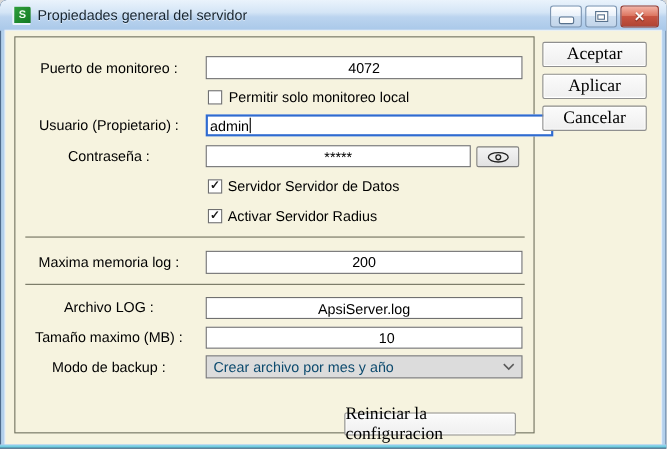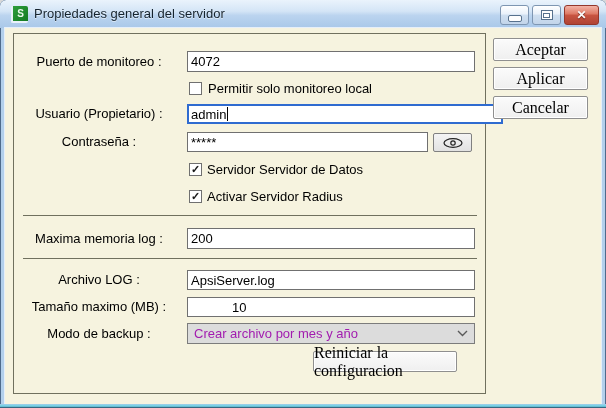--- a/index.html
+++ b/index.html
@@ -53,41 +53,41 @@
   .bottom-accent{
     position:absolute;left:0;bottom:0;width:606px;height:4px;
     background:linear-gradient(to bottom,#A9CBEA 0%,#7BD4E6 35%,#6EC6DC 60%,#1E3E57 100%);
   }
   .groupbox{position:absolute;left:13px;top:33px;width:473px;height:361px;border:1px solid #70705E;box-sizing:border-box;}
   .sep{position:absolute;height:1px;background:#70705E;}
   
   .lbl{position:absolute;left:15px;width:168px;text-align:center;color:#000;}
   .tb{
     position:absolute;box-sizing:border-box;background:#fff;border:1px solid #707070;
-    font-family:"Liberation Sans",sans-serif;font-size:13px;color:#000;padding:0 3px;outline:none;
+    font-family:"Liberation Sans",sans-serif;font-size:13px;color:#000;padding:0 3px;outline:none;text-align:center;
   }
   .tb-focus{
     position:absolute;box-sizing:border-box;background:#fff;border:2px solid #2F6BD0;
     display:flex;align-items:center;padding:0 2px;
   }
   .caret{display:inline-block;width:1px;height:14px;background:#000;margin-left:1px;}
   .cb{
     position:absolute;width:13px;height:13px;background:#fff;border:1px solid #707070;box-sizing:border-box;
     font-size:11px;line-height:11px;text-align:center;color:#1a1a1a;font-weight:bold;
   }
   .cb-lbl{position:absolute;color:#000;}
   .eye-btn{
     position:absolute;left:433px;top:133px;width:39px;height:19px;box-sizing:border-box;
     border:1px solid #808080;border-radius:2px;
     background:linear-gradient(to bottom,#F4F4F4,#E2E2E2);
     display:flex;align-items:center;justify-content:center;
   }
   .combo{
     position:absolute;box-sizing:border-box;background:#DCDCDC;border:1px solid #7C7C7C;
-    display:flex;align-items:center;padding:0 6px;color:#a21caf;
+    display:flex;align-items:center;padding:0 6px;color:#0c4a6e;
   }
   .combo .chev{margin-left:auto;display:flex;align-items:center;}
   .btn{
     position:absolute;box-sizing:border-box;border:1px solid #8F8F8F;border-radius:2px;
     background:linear-gradient(to bottom,#FBFBFB,#EFEFEF);
     box-shadow:inset 0 0 0 1px #FFFFFF;
     font-family:Liberation Serif, serif;font-size:16px;color:#000;
     display:flex;align-items:center;justify-content:center;
   }
 </style>
@@ -161,20 +161,20 @@
   <div class="lbl" style="top:323px;height:21px;line-height:21px;">Modo de backup :</div>
   <div class="combo" style="left:187px;top:323px;width:288px;height:21px;">
     <span>Crear archivo por mes y año</span>
     <span class="chev">
       <svg width="11" height="7" viewBox="0 0 11 7">
           <polyline points="1,1 5.5,5.5 10,1" fill="none" stroke="#5A5A5A" stroke-width="1.4"></polyline>
         </svg>
     </span>
   </div>
 
-  <div class="btn" style="left:313px;top:351px;width:144px;height:21px;">Reiniciar la configuracion</div>
+  <div class="btn" style="left:313px;top:375px;width:156px;height:21px;">Reiniciar la configuracion</div>
 
   <div class="btn" style="left:493px;top:38px;width:95px;height:23px;">Aceptar</div>
   <div class="btn" style="left:493px;top:67px;width:95px;height:23px;">Aplicar</div>
   <div class="btn" style="left:493px;top:96px;width:95px;height:23px;">Cancelar</div>
 
   <div class="bottom-accent"></div>
 </div>
 
 </body></html>

